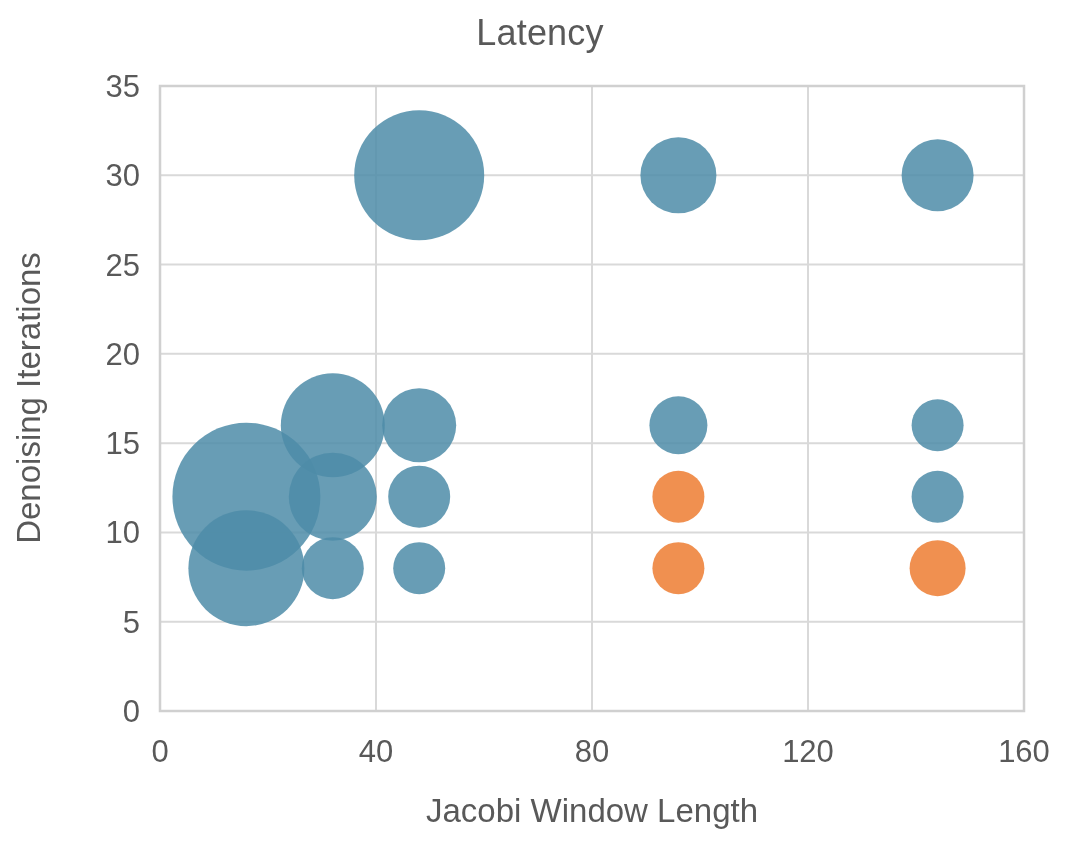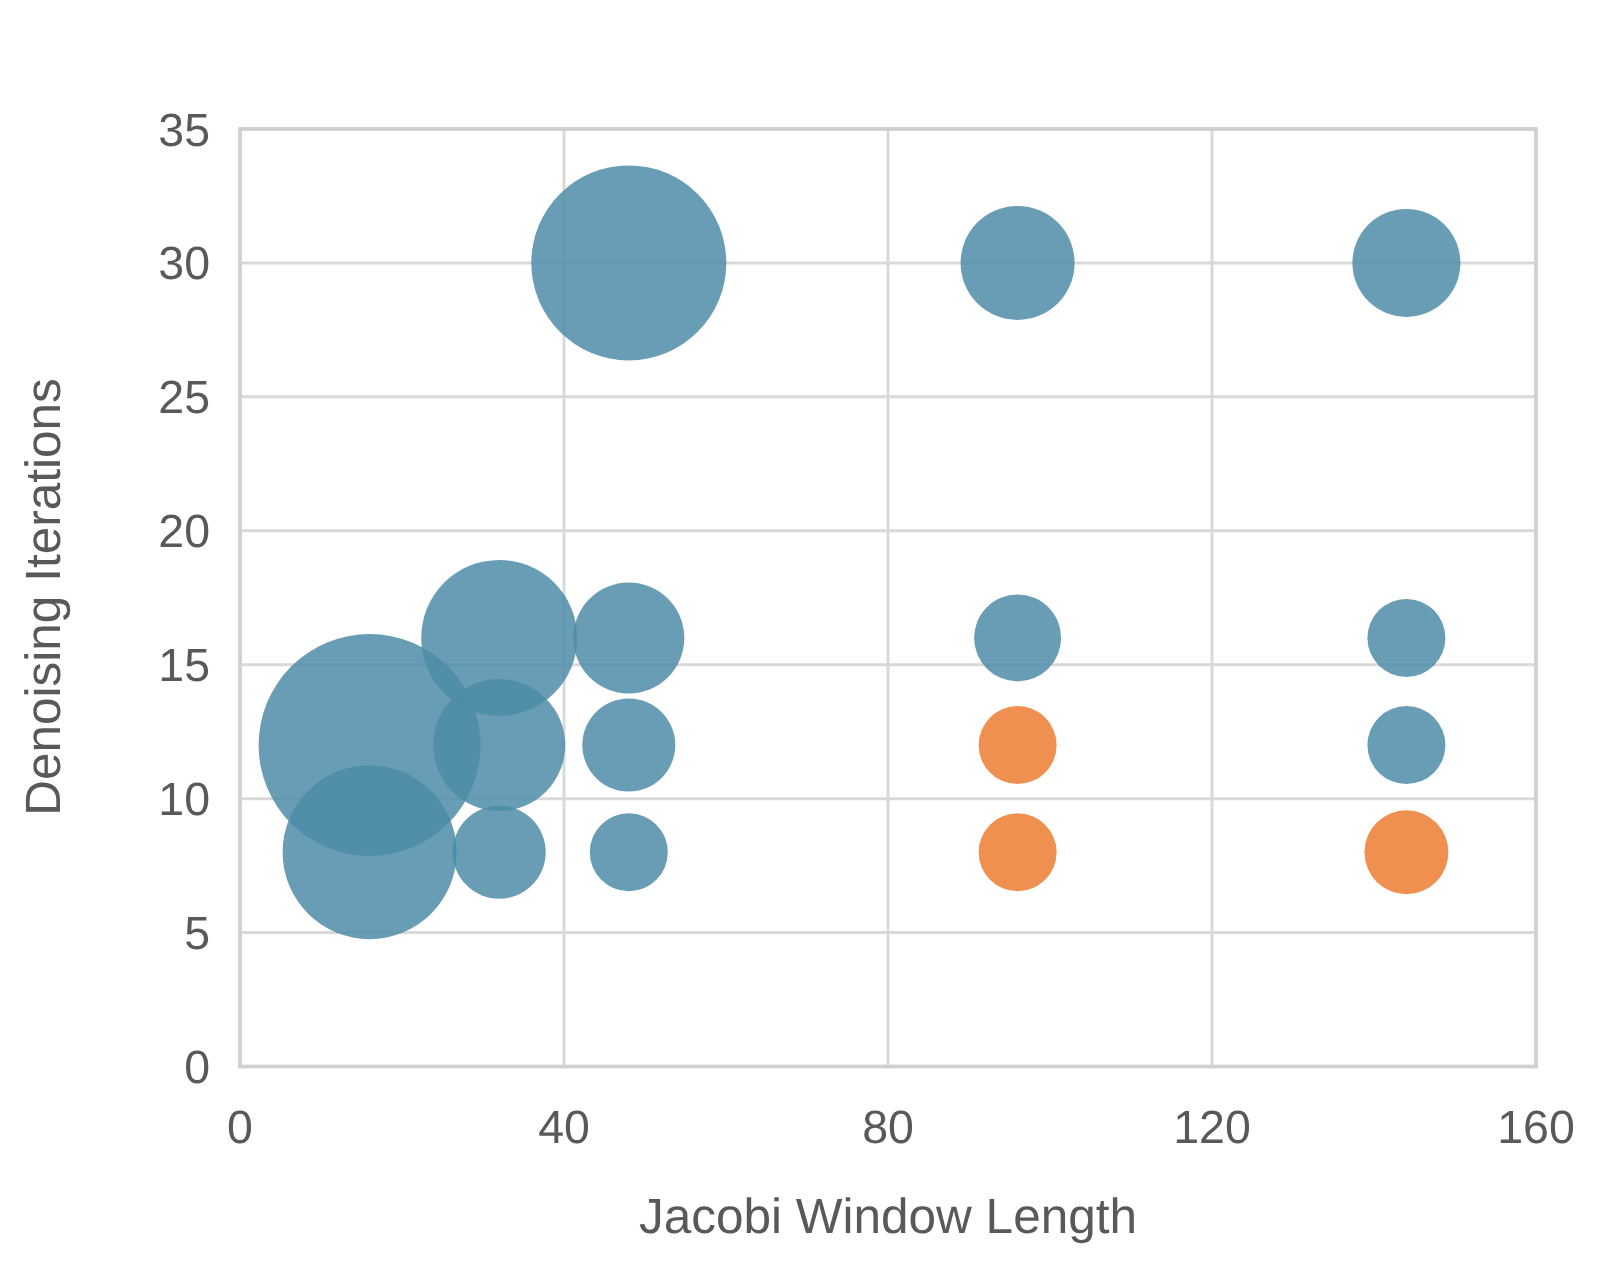--- a/index.html
+++ b/index.html
@@ -54,20 +54,21 @@
     stroke-width: 2.5;
     fill: none;
   }
   .bubble { stroke: none; }
 </style>
 </head>
 <body>
 
 <div id="chart-root">
 
+  <div id="chart-title">Latency</div>
 
   <svg id="plot-svg" width="1080" height="846">
 
     <g id="gridlines">
         <line class="gridline" x1="160" x2="1024" y1="711" y2="711"></line>
         <line class="gridline" x1="160" x2="1024" y1="621.7142857142858" y2="621.7142857142858"></line>
         <line class="gridline" x1="160" x2="1024" y1="532.4285714285714" y2="532.4285714285714"></line>
         <line class="gridline" x1="160" x2="1024" y1="443.14285714285717" y2="443.14285714285717"></line>
         <line class="gridline" x1="160" x2="1024" y1="353.8571428571429" y2="353.8571428571429"></line>
         <line class="gridline" x1="160" x2="1024" y1="264.57142857142856" y2="264.57142857142856"></line>

